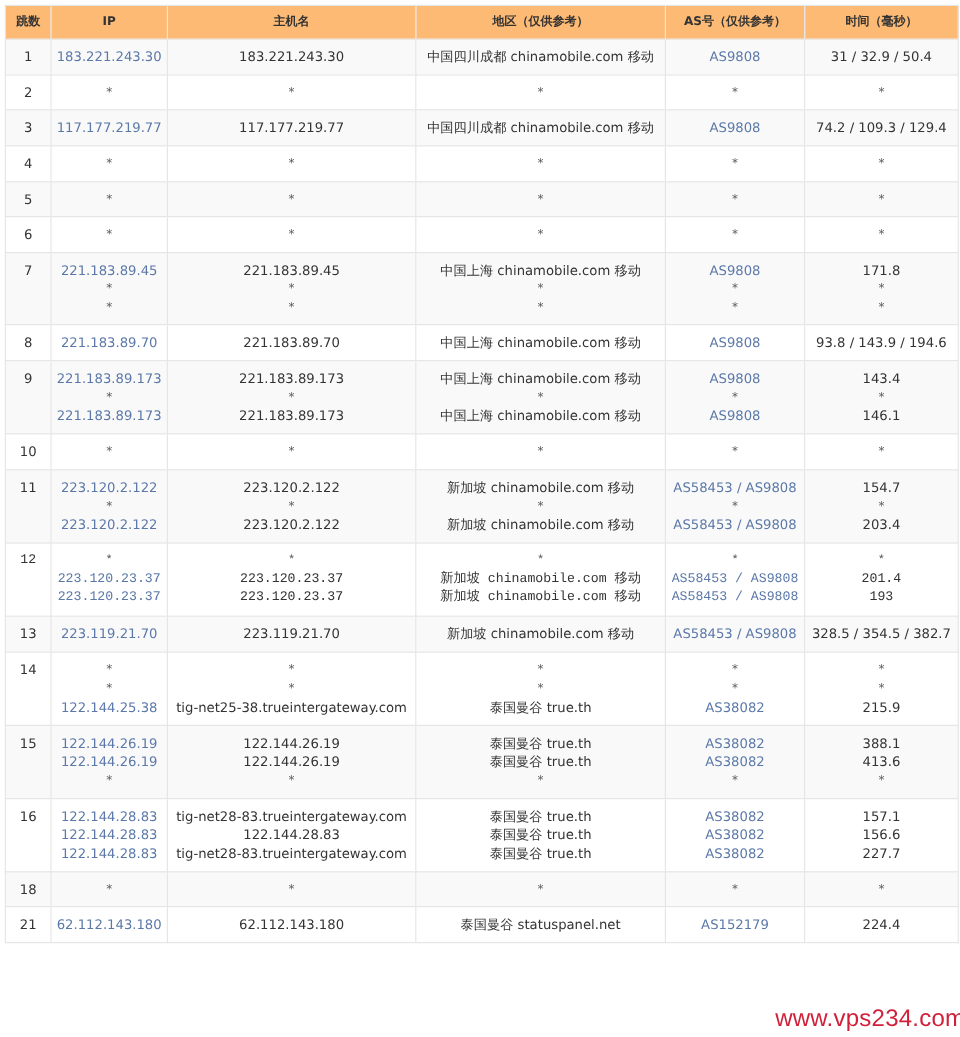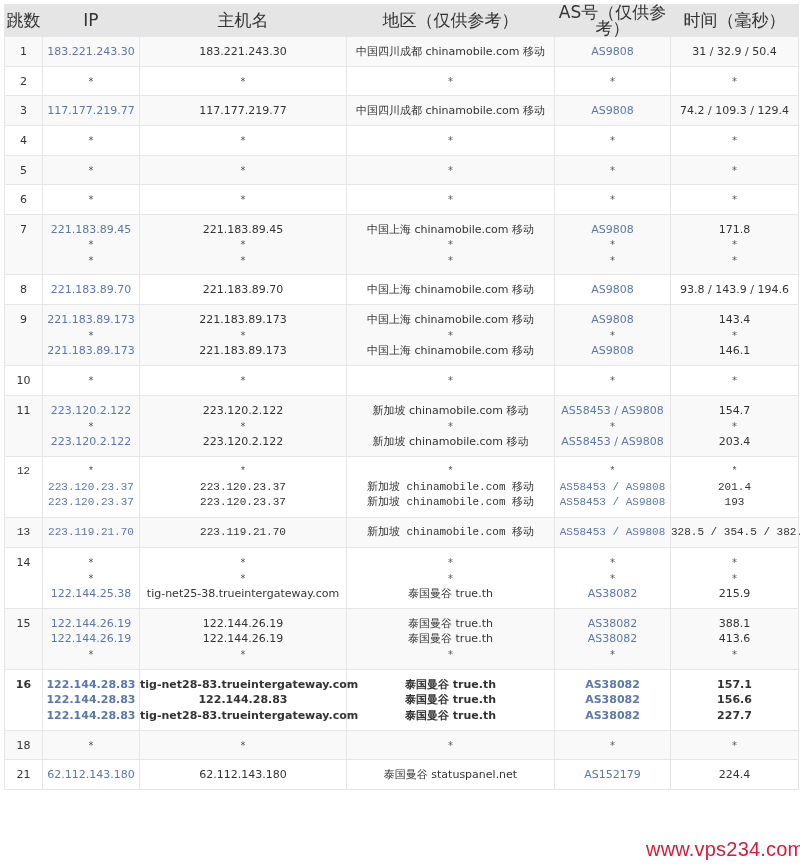--- a/index.html
+++ b/index.html
@@ -2,22 +2,22 @@
 <html><head>
 <meta charset="utf-8">
 <style>
   html, body { margin:0; padding:0; background:#ffffff; }
   body { width:800px; height:864px; overflow:hidden; position:relative;
          font-family:"DejaVu Sans", "Liberation Sans", sans-serif; }
   table.trace { position:absolute; left:4px; top:4px; border-collapse:collapse;
                 table-layout:fixed; width:794px; font-size:11px; color:#333333; }
   table.trace th, table.trace td { border:1px solid #e6e6e6; text-align:center;
                 vertical-align:top; padding:0; line-height:15.5px; }
-  table.trace th { height:27px; vertical-align:middle; font-weight:normal; font-size:17px;
-                   color:#333; background:#e5e5e5; }
+  table.trace th { height:27px; vertical-align:middle; font-weight:bold; font-size:10px;
+                   color:#333; background:#fdba74; }
   table.trace tbody tr:nth-child(odd) td { background:#f9f9f9; }
   table.trace tbody tr:nth-child(even) td { background:#ffffff; }
   td .cell { padding-top:7px; padding-bottom:6px; }
   td.hop .cell { padding-top:7px; }
   .line { display:block; white-space:nowrap; }
   .link { color:#5b78a8; }
   .star { color:#555; font-size:10px; }
   .watermark { position:absolute; left:646px; top:838px; color:#d0203a;
                font-family:"Liberation Sans", "DejaVu Sans", sans-serif; font-size:20px;
                letter-spacing:0.2px; background:transparent; }
@@ -462,21 +462,21 @@
           </div>
         </td>
         <td>
           <div class="cell">
             <span class="line star">*</span>
             <span class="line">201.4</span>
             <span class="line">193</span>
           </div>
         </td>
       </tr>
-      <tr style="height: 30px; font-family: Liberation Mono, monospace;">
+      <tr style="height: 30px;">
         <td class="hop">
           <div class="cell">
             <span class="line">13</span>
           </div>
         </td>
         <td>
           <div class="cell">
             <span class="line link">223.119.21.70</span>
           </div>
         </td>
@@ -578,21 +578,21 @@
           </div>
         </td>
         <td>
           <div class="cell">
             <span class="line">388.1</span>
             <span class="line">413.6</span>
             <span class="line star">*</span>
           </div>
         </td>
       </tr>
-      <tr style="height: 61px; font-weight: bold;">
+      <tr style="height: 61px;">
         <td class="hop">
           <div class="cell">
             <span class="line">16</span>
           </div>
         </td>
         <td>
           <div class="cell">
             <span class="line link">122.144.28.83</span>
             <span class="line link">122.144.28.83</span>
             <span class="line link">122.144.28.83</span>

